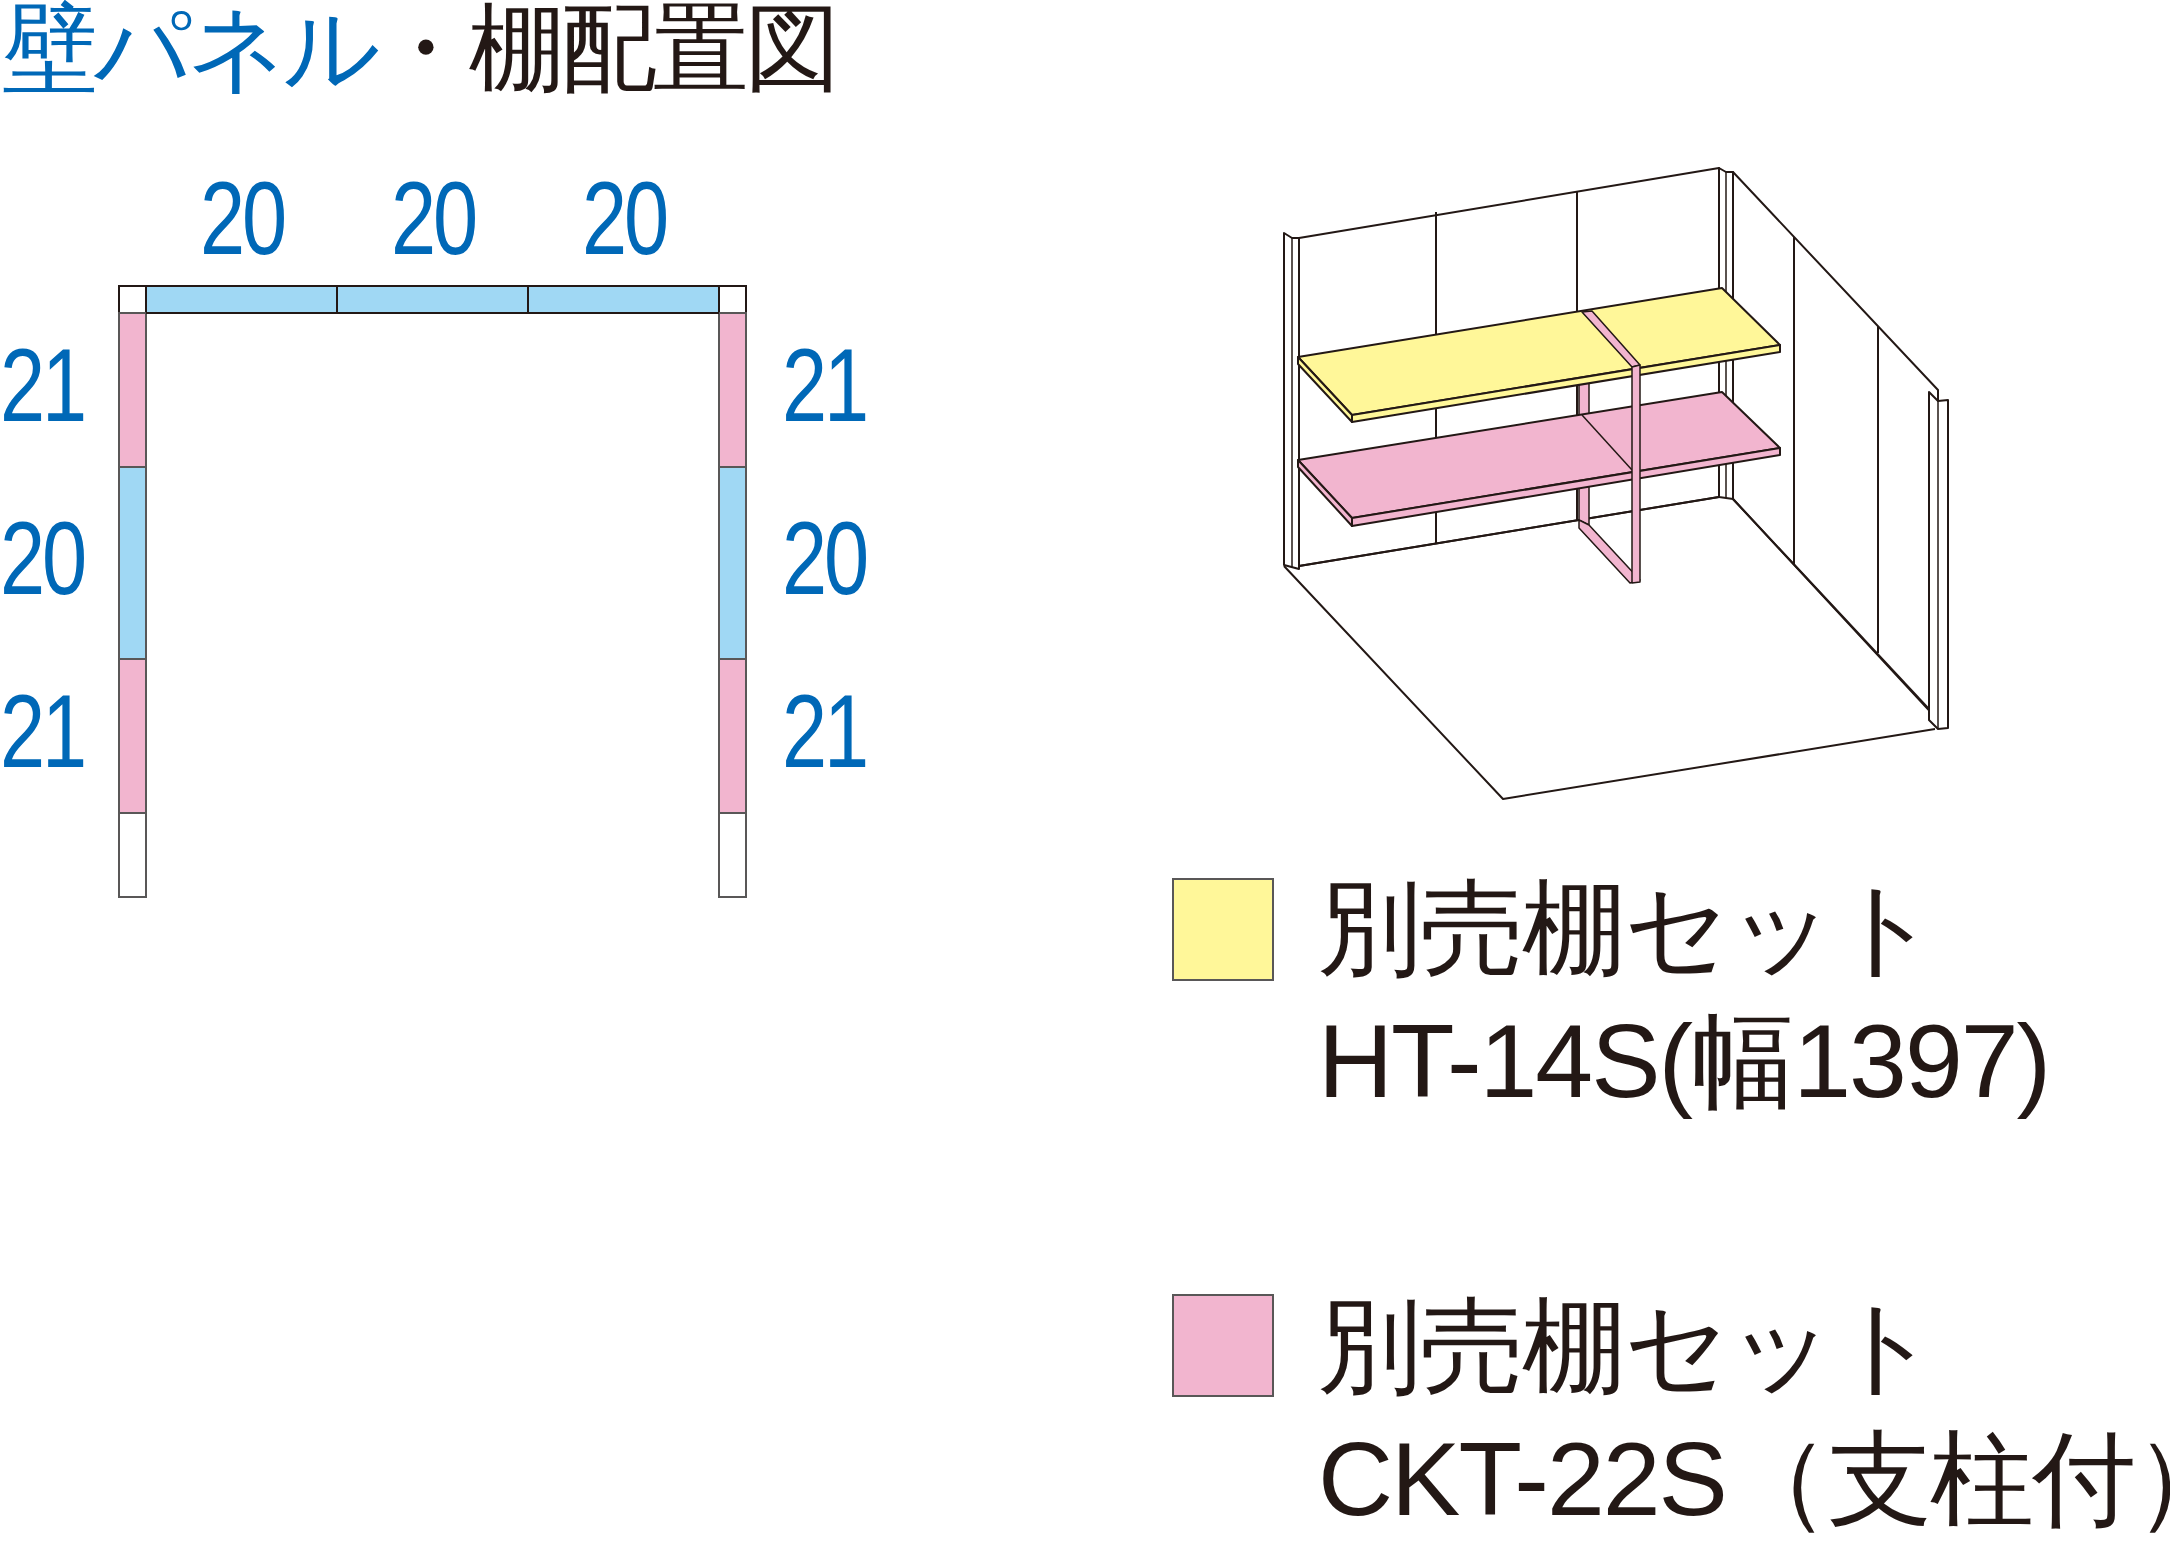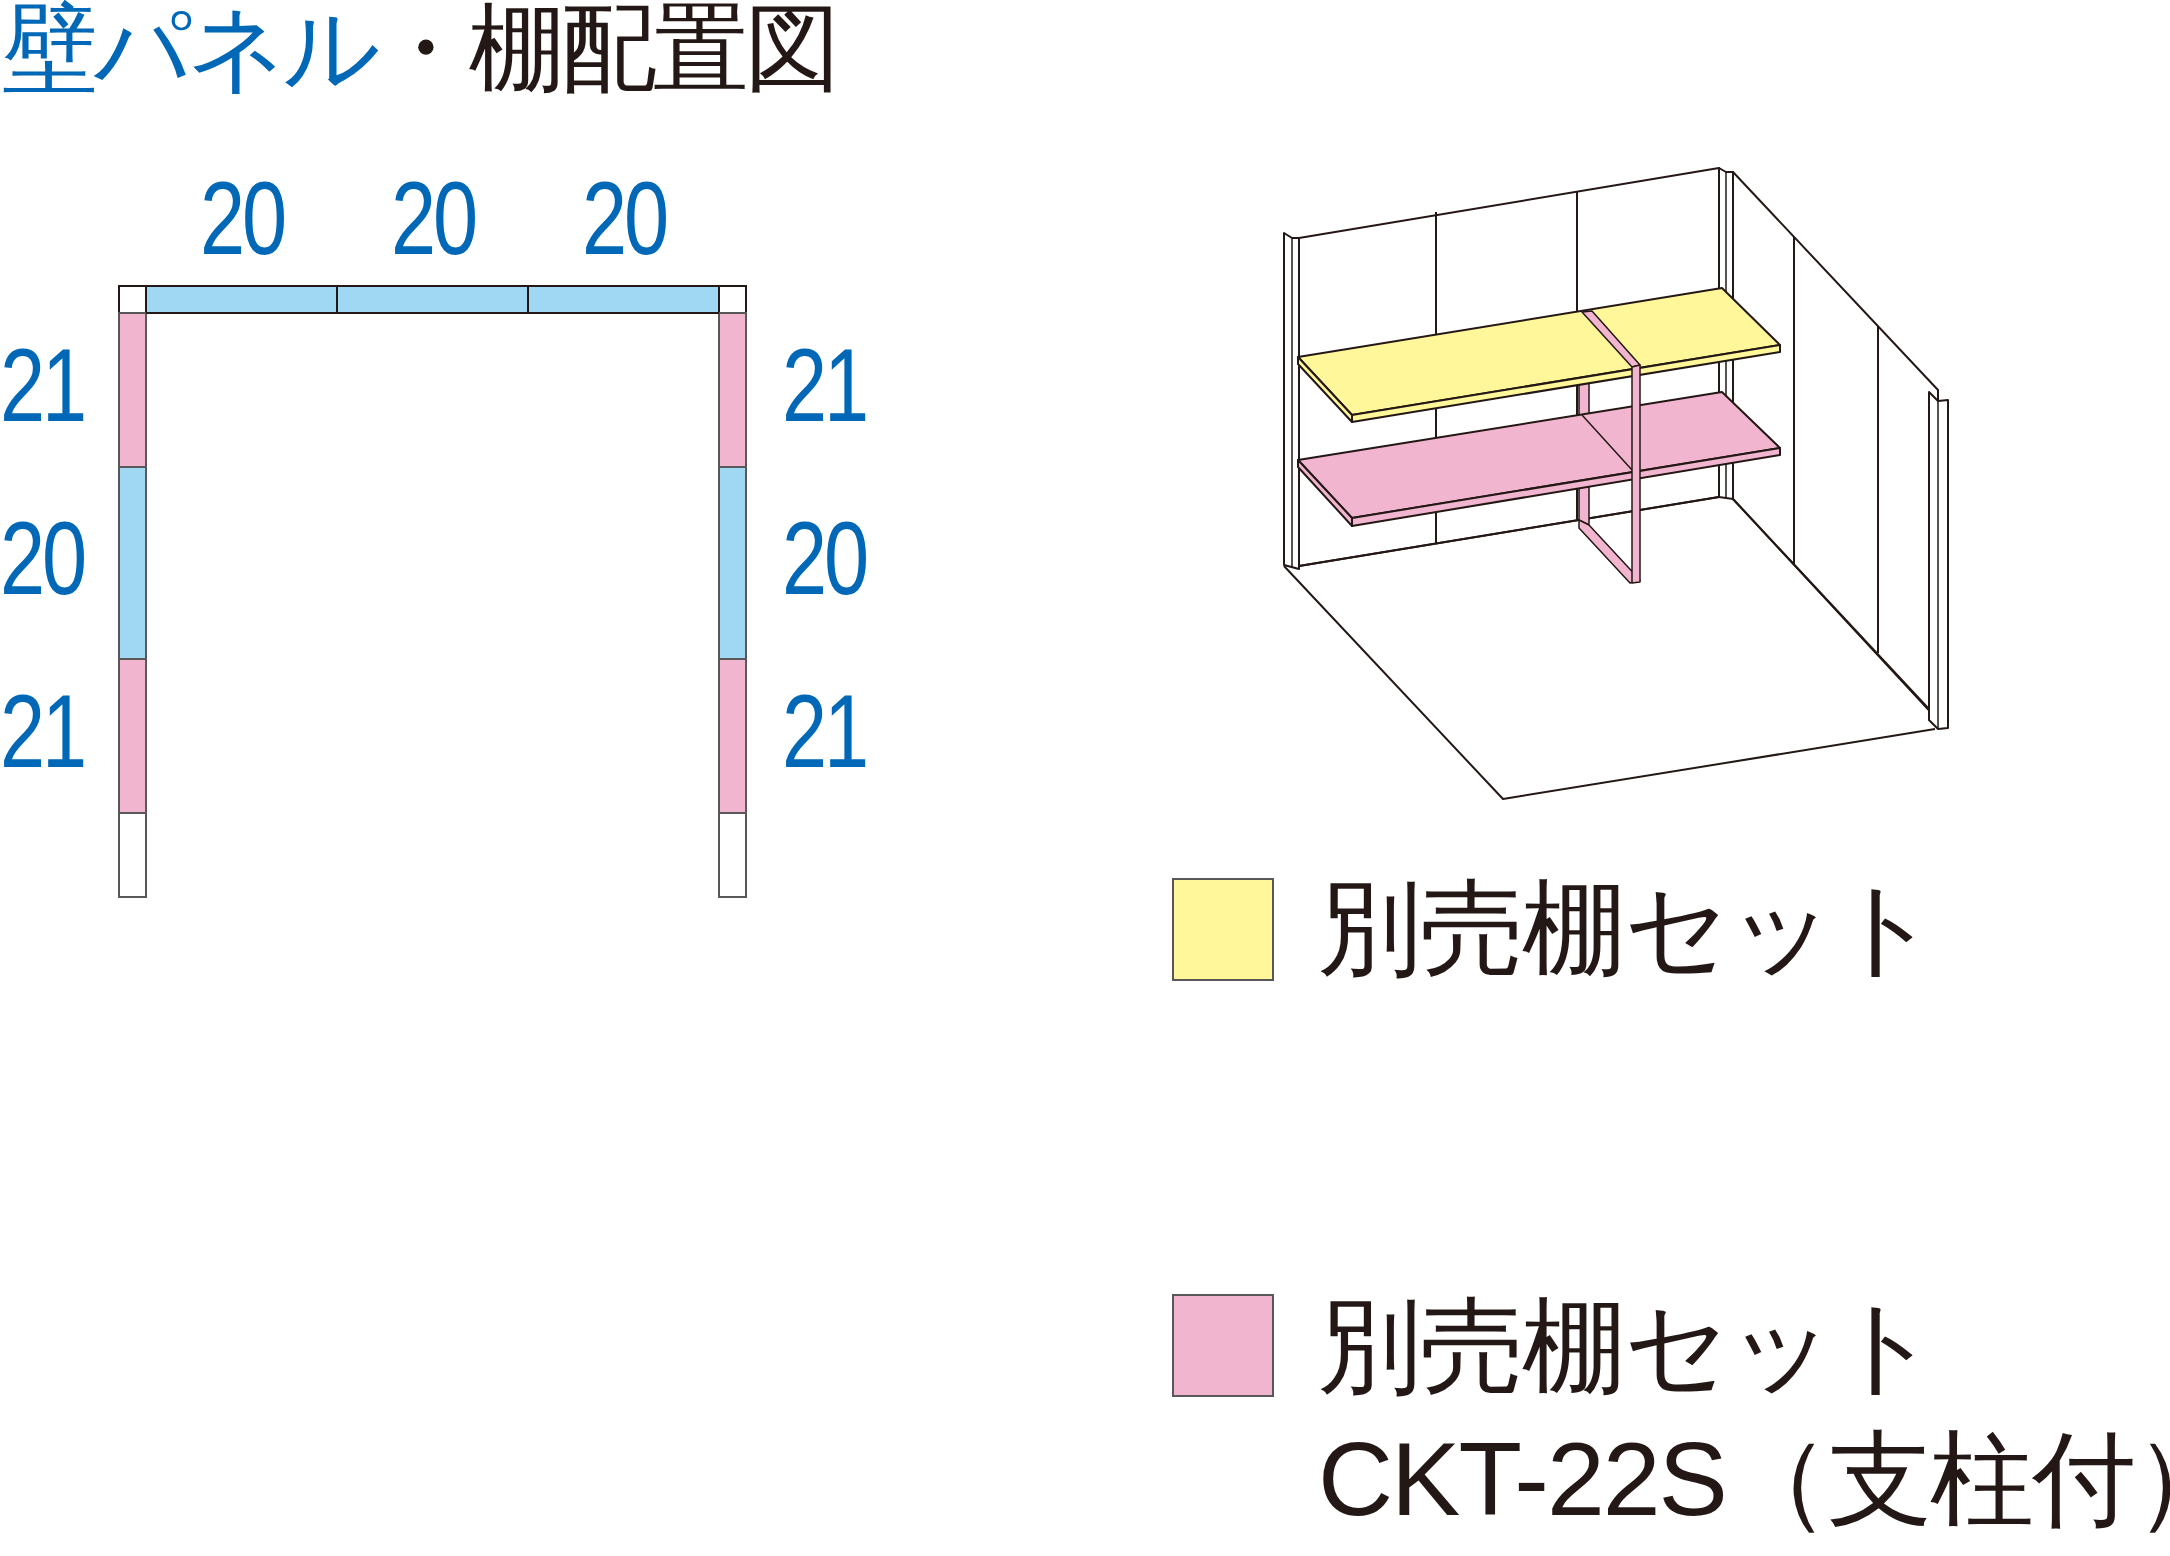--- a/index.html
+++ b/index.html
@@ -94,17 +94,18 @@
 <div class="abs dim" style="left:0px; top:333px;">21</div>
 <div class="abs dim" style="left:0px; top:506px;">20</div>
 <div class="abs dim" style="left:0px; top:679px;">21</div>
 
 <div class="abs dim" style="left:782px; top:333px;">21</div>
 <div class="abs dim" style="left:782px; top:506px;">20</div>
 <div class="abs dim" style="left:782px; top:679px;">21</div>
 
 <div class="abs" style="left:1318px; top:862px;">
   <div class="legend-text">別売棚セット</div>
+  <div class="legend-text">HT-14S(幅1397)</div>
 </div>
 <div class="abs" style="left:1318px; top:1280px;">
   <div class="legend-text">別売棚セット</div>
   <div class="legend-text">CKT-22S（支柱付）</div>
 </div>
 
 </body></html>

